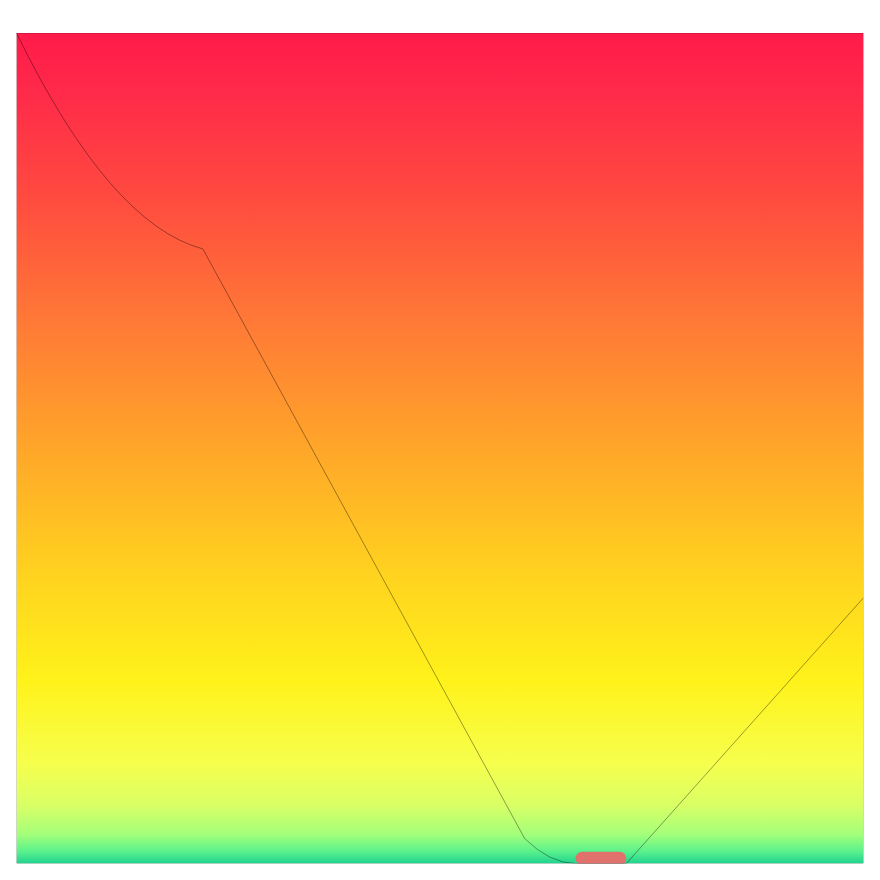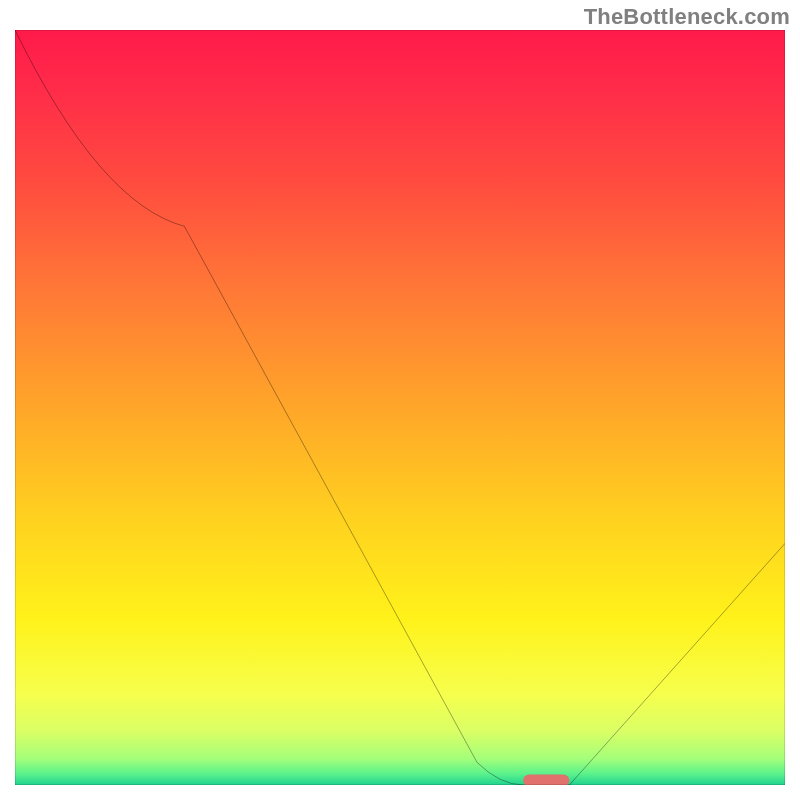--- a/index.html
+++ b/index.html
@@ -34,21 +34,20 @@
   .plot svg {
     width: 100%;
     height: 100%;
     display: block;
   }
 </style>
 </head>
 <body>
 
 <div class="container">
-  <div class="watermark">TheBottleneck.com</div>
 
   <div class="plot">
     <svg viewBox="0 0 100 100" preserveAspectRatio="none">
       <defs>
         <linearGradient id="bg-grad" x1="0" y1="0" x2="0" y2="1">
         <stop offset="0%" stop-color="#ff1a4a"></stop>
             <stop offset="8%" stop-color="#ff2c49"></stop>
             <stop offset="20%" stop-color="#ff4b3f"></stop>
             <stop offset="35%" stop-color="#ff7a36"></stop>
             <stop offset="50%" stop-color="#ffa629"></stop>

